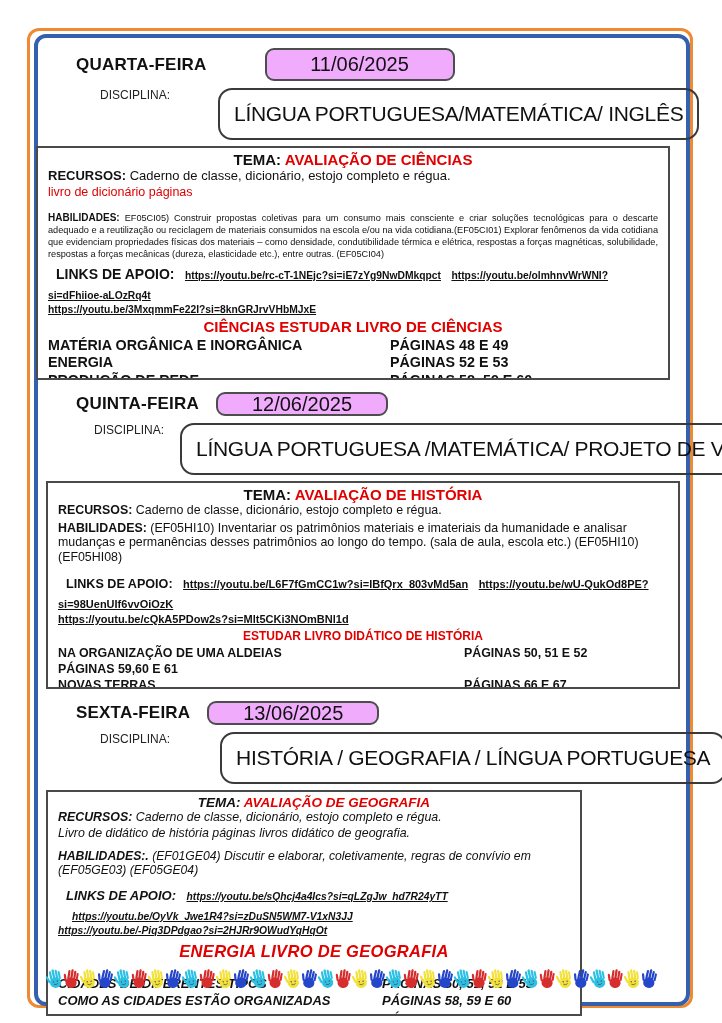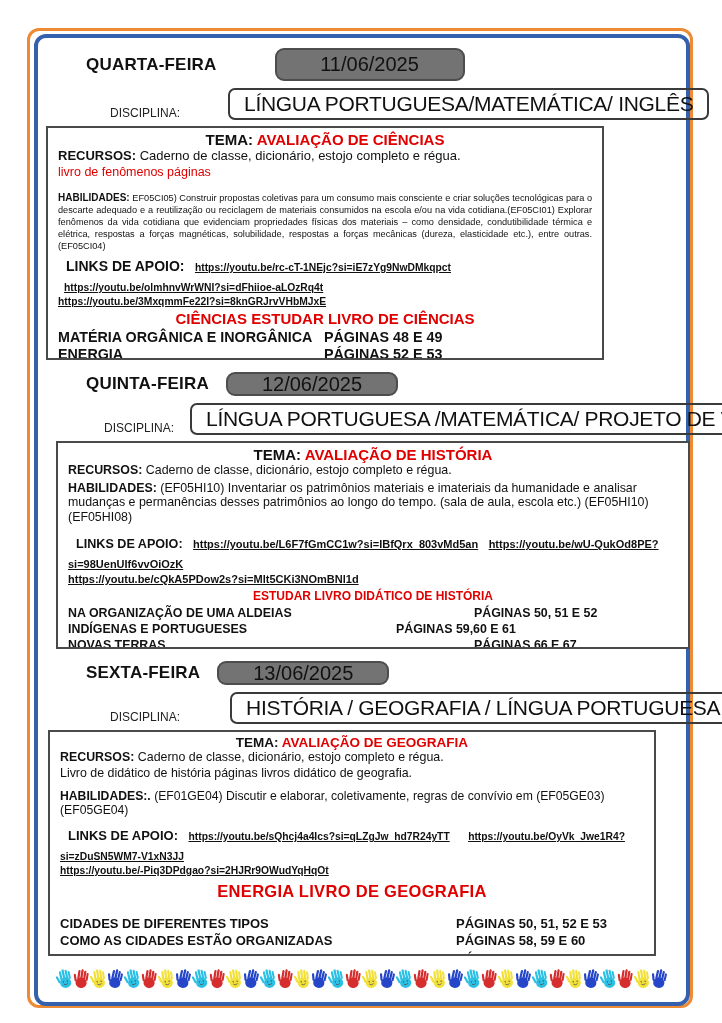--- a/index.html
+++ b/index.html
@@ -3,45 +3,45 @@
 <meta charset="utf-8">
 <style>
   * { margin:0; padding:0; box-sizing:border-box; }
   html,body { width:722px; height:1023px; background:#ffffff; }
   body { font-family:"Liberation Sans", sans-serif; position:relative; overflow:hidden; color:#111; }
 
   .frame-orange { position:absolute; left:27px; top:28px; width:666px; height:980px;
                   border:3px solid #ed8a33; border-radius:12px; }
   .frame-blue   { position:absolute; left:34px; top:34px; width:656px; height:972px;
                   border:4px solid #3460ae; border-radius:12px; background:#ffffff; }
-  .content { position:absolute; left:38px; top:38px; width:648px; height:964px; padding:8px 6px 0 6px; }
+  .content { position:absolute; left:28px; top:38px; width:648px; height:964px; padding:8px 6px 0 6px; }
 
   .dayrow { display:flex; align-items:center; margin-top:2px; }
   .day-label { font-weight:bold; font-size:17px; letter-spacing:.2px; }
-  .datebox { background:#737373; border:2px solid #4d4d4d; border-radius:9px;
+  .datebox { background:#f0abfc; border:2px solid #4d4d4d; border-radius:9px;
              height:33px; display:flex; align-items:center; justify-content:center;
              font-size:20px; color:#111; }
   .day1 .day-label { margin-left:42px; }
   .day1 .datebox { margin-left:58px; width:190px; }
   .day2 .day-label, .day3 .day-label { margin-left:42px; }
   .day2 .datebox, .day3 .datebox { margin-left:17px; width:172px; height:24px; }
 
-  .discrow { display:flex; align-items:flex-end; margin-top:7px; }
+  .discrow { display:flex; align-items:flex-start; margin-top:7px; }
   .disc-label { font-size:12px; color:#222; }
-  .discbox { border:2px solid #3a3a3a; border-radius:7px; padding:2px 14px;
+  .discbox { border:2px solid #3a3a3a; border-radius:14px; padding:12px 14px;
              font-size:21px; letter-spacing:-0.3px; white-space:nowrap; }
   .day1 .disc-label { margin-left:66px; } .day1 .discbox { margin-left:48px; }
   .day2 .disc-label { margin-left:60px; } .day2 .discbox { margin-left:16px; font-size:21px; }
   .day3 .disc-label { margin-left:66px; } .day3 .discbox { margin-left:50px; }
 
   .temabox { border:2px solid #4a4a4a; background:#fff; margin-top:6px; overflow:hidden;
              padding:3px 10px 2px 10px; }
-  .day1 .temabox { height:234px; margin-left:2px; width:558px; }
+  .day1 .temabox { height:234px; margin-left:2px; width:634px; }
   .day2 .temabox { height:208px; margin-left:12px; width:634px; }
-  .day3 .temabox { height:226px; margin-left:4px; width:608px; }
+  .day3 .temabox { height:226px; margin-left:12px; width:536px;font-style:italic; }
   .section + .section { margin-top:12px; }
 
   .tema-line { text-align:center; font-weight:bold; }
   .day1 .tema-line, .day2 .tema-line { font-size:15px; }
   .day3 .tema-line { font-size:13.5px; }
   .tema-value { color:#e00000; }
 
   .line { font-size:13px; line-height:1.25; }
   .lbl { font-weight:bold; }
   .day2 .line, .day3 .line { font-size:12.4px; }
@@ -103,21 +103,21 @@
     </div>
     <div class="temabox">
       <div class="tema-line">
         <span>TEMA:</span>
         <span class="tema-value">AVALIAÇÃO  DE CIÊNCIAS</span>
       </div>
       <div class="line">
         <span class="lbl">RECURSOS:</span>
         <span>Caderno de classe, dicionário, estojo completo e régua.</span>
       </div>
-      <div class="recursos-note">livro de fenômenos páginas</div>
+      <div class="recursos-note">livro de dicionário páginas</div>
       <div class="hab1">
         <span class="lbl">HABILIDADES:</span>
         <span>EF05CI05) Construir propostas coletivas para um consumo mais consciente e criar soluções tecnológicas para o descarte adequado e a reutilização ou reciclagem de materiais consumidos na escola e/ou na vida cotidiana.(EF05CI01) Explorar fenômenos da vida cotidiana que evidenciam propriedades físicas dos materiais – como densidade, condutibilidade térmica e elétrica, respostas a forças magnéticas, solubilidade, respostas a forças mecânicas (dureza, elasticidade etc.), entre outras. (EF05CI04)</span>
       </div>
       <div class="links-row">
         <span class="links-label">LINKS DE APOIO:</span>
         <span class="link">https://youtu.be/rc-cT-1NEjc?si=iE7zYg9NwDMkqpct</span>
         <span class="link">https://youtu.be/olmhnvWrWNI?si=dFhiioe-aLOzRq4t</span>
         <span class="link link-line2">https://youtu.be/3MxqmmFe22I?si=8knGRJrvVHbMJxE</span>
       </div>
@@ -176,21 +176,20 @@
         <span class="link">https://youtu.be/wU-QukOd8PE?si=98UenUIf6vvOiOzK</span>
         <span class="link link-line2">https://youtu.be/cQkA5PDow2s?si=Mlt5CKi3NOmBNl1d</span>
       </div>
       <div class="study-heading">ESTUDAR LIVRO DIDÁTICO DE HISTÓRIA</div>
       <div class="topics">
         <div class="topic-row">
           <span class="topic-name">NA ORGANIZAÇÃO  DE UMA ALDEIAS</span>
           <span class="topic-pages">PÁGINAS  50, 51 E 52</span>
         </div>
         <div class="topic-row">
-          <span class="topic-name">INDÍGENAS  E PORTUGUESES</span>
           <span class="topic-pages">PÁGINAS  59,60 E 61</span>
         </div>
         <div class="topic-row">
           <span class="topic-name">NOVAS TERRAS</span>
           <span class="topic-pages">PÁGINAS  66 E 67</span>
         </div>
 
       </div>
 
     </div>

